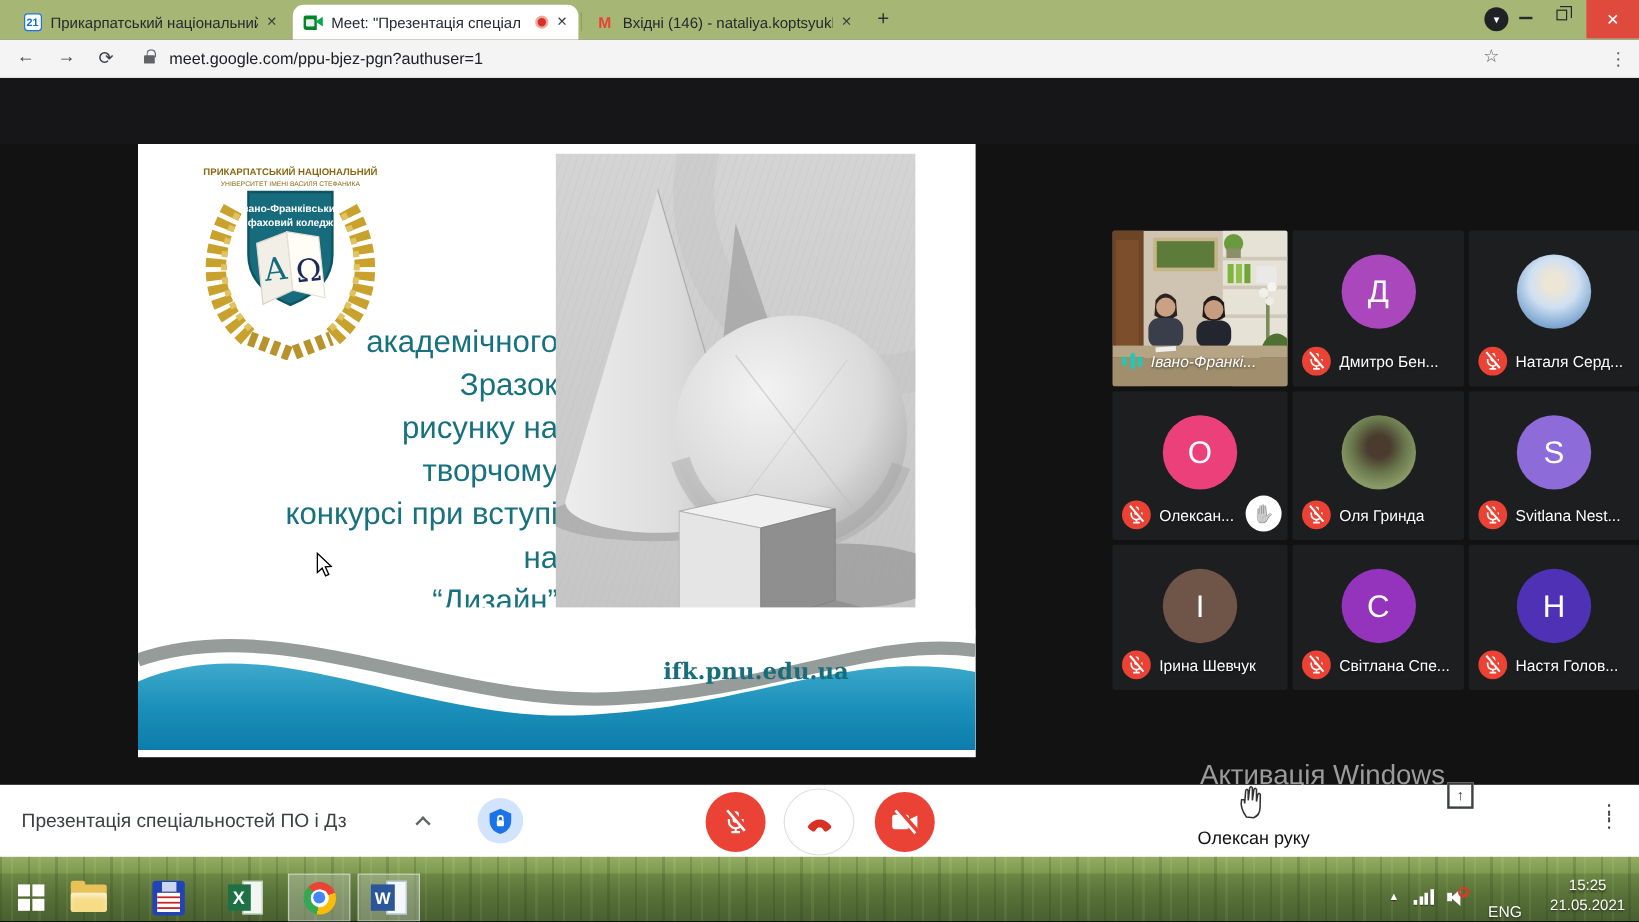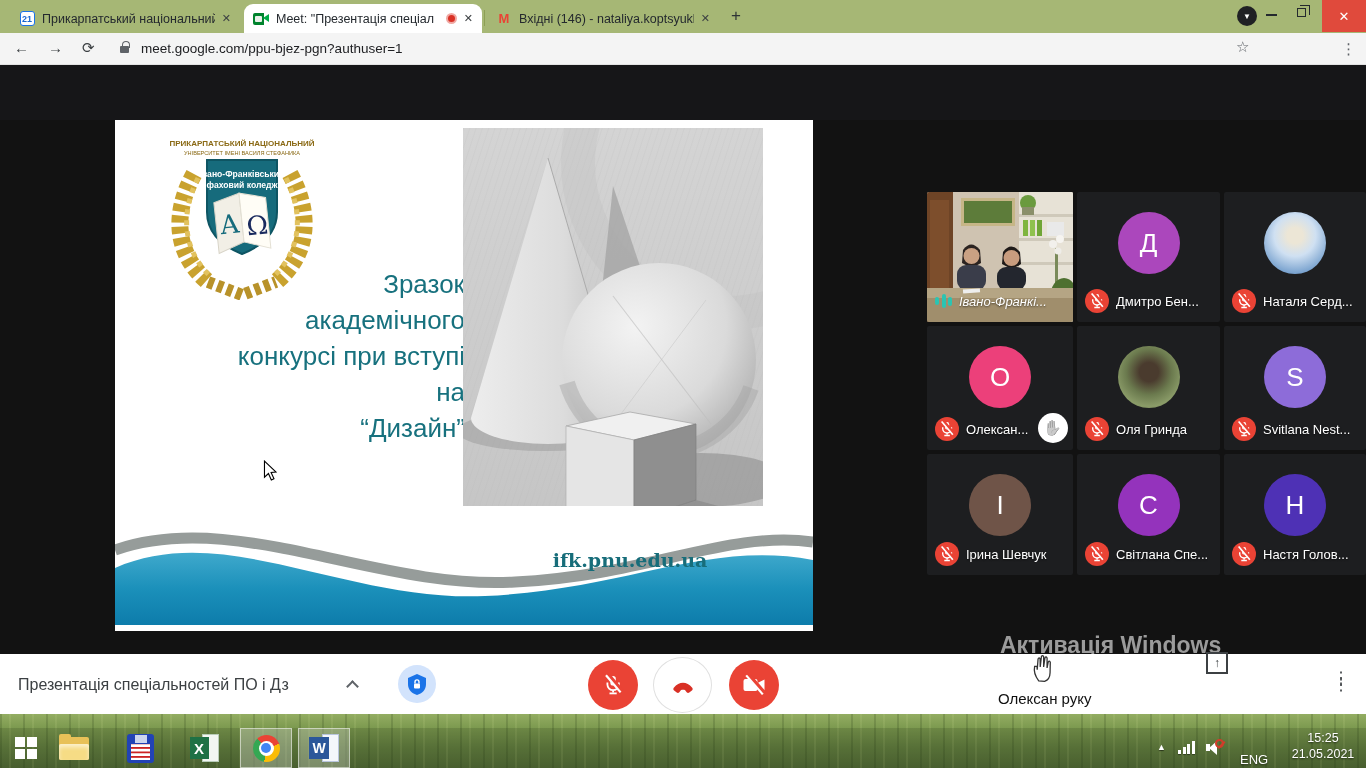--- a/index.html
+++ b/index.html
@@ -85,21 +85,21 @@
   .photo-olya { background:radial-gradient(circle at 50% 42%, #4a3b2e 0 20%, #6b7a4e 48%, #8a9b68 72%, #5c6b42); }
   .plabel { position:absolute; left:8px; bottom:9px; display:flex; align-items:center; gap:7px; }
   .pname { color:#fff; font-size:13px; white-space:nowrap; max-width:100px; overflow:hidden; text-shadow:0 1px 2px rgba(0,0,0,.6); }
   .audio-ind { display:flex; align-items:center; gap:2.5px; height:24px; }
   .audio-ind i { width:4px; border-radius:2px; background:#2bc4b2; }
   .hand-raised { position:absolute; right:5px; bottom:7px; width:30px; height:30px; border-radius:50%; background:#fff;
                  display:flex; align-items:center; justify-content:center; font-size:15px; color:#555; filter:grayscale(1); }
 
   
   .wm { position:absolute; color:#9b9b9b; }
-  .wm1 { left:1000px; top:632px; font-size:23px; font-weight:700; }
+  .wm1 { left:1000px; top:632px; font-size:23px; font-weight:400; }
   .wm2 { left:1000px; top:661px; font-size:15px; }
   .wm3 { left:1000px; top:681px; font-size:15px; }
 
   
   .meetbar { position:absolute; left:0; top:654px; width:1366px; height:62px; background:#fff; }
   .mname { position:absolute; left:18px; top:22px; font-size:16px; color:#3c4043; }
   .chev-up { position:absolute; left:348px; top:28px; width:9px; height:9px; border-left:2px solid #5f6368; border-top:2px solid #5f6368; transform:rotate(45deg); }
   .shield-btn { position:absolute; left:398px; top:11px; width:38px; height:38px; border-radius:50%; background:#d2e3fc;
                 display:flex; align-items:center; justify-content:center; }
   .rbtn { position:absolute; top:6px; width:50px; height:50px; border-radius:50%; background:#ea4335;
@@ -318,22 +318,23 @@
         <text x="82" y="56" font-size="8.6" font-weight="bold" fill="#fff" text-anchor="middle">фаховий коледж</text>
         <g transform="rotate(-6 82 90)">
           <path d="M56,68 L82,61 L82,110 L56,119 Z" fill="#f2efe6" stroke="#d8d4c8" stroke-width="1"></path>
           <path d="M108,68 L82,61 L82,110 L108,119 Z" fill="#fffdf6" stroke="#e4e0d4" stroke-width="1"></path>
           <text x="60" y="100" font-size="26" fill="#166b7c" font-family="DejaVu Serif, serif">Α</text>
           <text x="86" y="104" font-size="26" fill="#1a2a5e" font-family="DejaVu Serif, serif">Ω</text>
         </g>
       </svg>
 
       <div class="heading">
+        <div>академічного</div>
         <div>Зразок</div>
-        <div>академічного</div>
+        <div>рисунку на творчому</div>
         <div>конкурсі при вступі на</div>
         <div>“Дизайн”</div>
       </div>
 
       <svg class="abs" style="left:348px;top:8px;" width="300" height="398" viewBox="0 0 300 398">
         <defs>
           <linearGradient id="bgG" x1="0" y1="0" x2="0" y2="1">
             <stop offset="0" stop-color="#d4d4d4"></stop>
               <stop offset="1" stop-color="#c5c5c5"></stop>
           </linearGradient>

